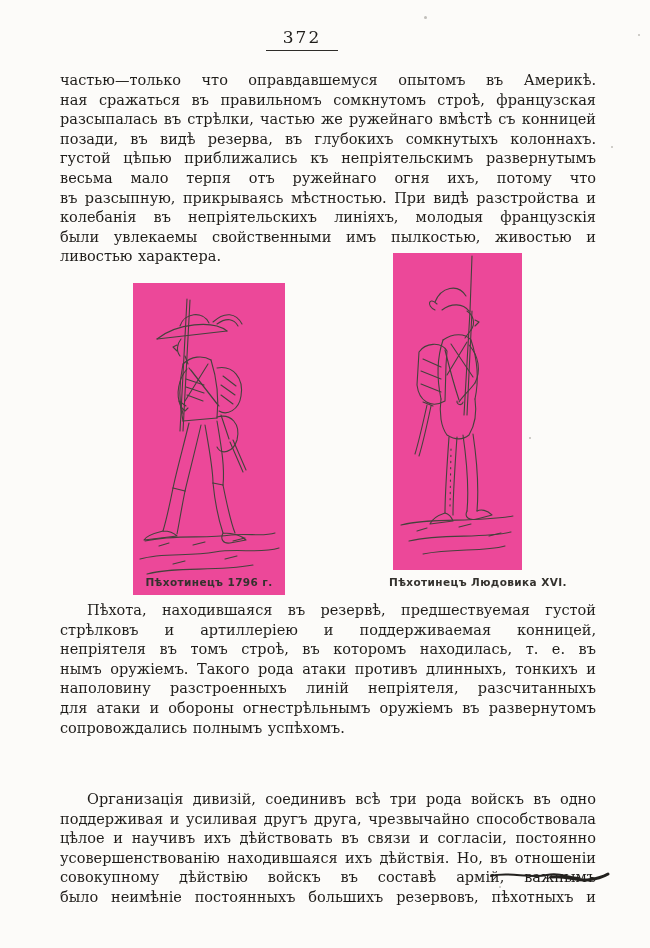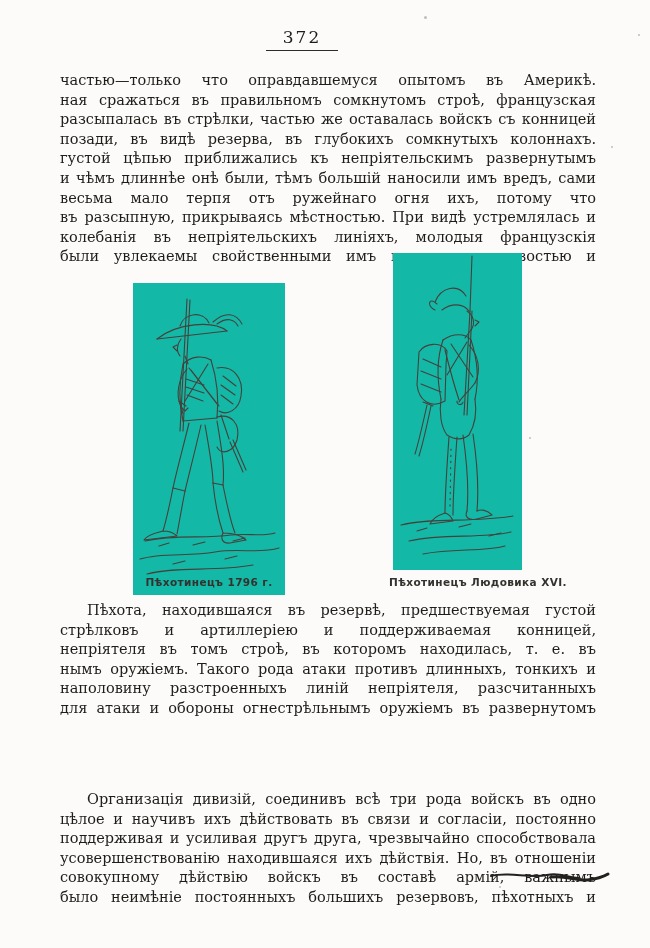--- a/index.html
+++ b/index.html
@@ -10,21 +10,21 @@
   .pagenum{display:inline-block;font-size:17px;letter-spacing:2px;
            padding:0 17px 3px 17px;border-bottom:1.6px solid #2e2c29;}
   
   .para{position:absolute;left:60px;width:536px;}
   #para1{top:71px;} #para2{top:601px;} #para3{top:790px;}
   .tl{height:19.6px;line-height:19.6px;font-size:14.5px;text-align:justify;
       text-align-last:justify;overflow:hidden;white-space:normal;word-spacing:1px;}
   .tl.short{text-align-last:left;}
   .tl.indent{text-indent:27px;}
   
-  .figbox{position:absolute;background:#14b8a6;}
+  .figbox{position:absolute;background:#ec4899;}
   #fig1{left:133px;top:283px;width:152px;height:312px;}
   #fig2{left:393px;top:253px;width:129px;height:317px;}
   .figcap{font-family:"DejaVu Sans",sans-serif;font-weight:bold;font-size:10.5px;
           letter-spacing:0.4px;color:#34322e;white-space:nowrap;}
   .cap-inside{position:absolute;bottom:7px;left:0;width:100%;text-align:center;}
   #cap2{position:absolute;left:389px;top:576px;width:144px;text-align:center;}
   .sketch{position:absolute;left:0;top:0;}
   .sketch path{fill:none;stroke:#45423c;stroke-width:1.1;stroke-linecap:round;stroke-linejoin:round;}
   
   .hand-underline{position:absolute;left:489px;top:869px;width:122px;height:14px;}
@@ -37,28 +37,28 @@
 
 <div class="page">
 
   <div class="pagenum-wrap">
     <span class="pagenum">372</span>
   </div>
 
   <div class="para" id="para1">
     <div class="tl">частью—только что оправдавшемуся опытомъ въ Америкѣ. Неспособ-</div>
     <div class="tl">ная сражаться въ правильномъ сомкнутомъ строѣ, французская пѣхота</div>
-    <div class="tl">разсыпалась въ стрѣлки, частью же оставалась войскъ съ конницей</div>
+    <div class="tl">разсыпалась въ стрѣлки, частью же ружейнаго вмѣстѣ съ конницей</div>
     <div class="tl">позади, въ видѣ резерва, въ глубокихъ сомкнутыхъ колоннахъ. Стрѣлки</div>
     <div class="tl">густой цѣпью приближались къ непріятельскимъ развернутымъ линіямъ,</div>
-    <div class="tl">и чѣмъ длиннѣе онѣ были, тѣмъ большій наносили имъ вредъ, сами</div>
     <div class="tl">весьма мало терпя отъ ружейнаго огня ихъ, потому что дѣйствовали</div>
-    <div class="tl">въ разсыпную, прикрываясь мѣстностью. При видѣ устремлялась и</div>
+    <div class="tl">въ разсыпную, прикрываясь мѣстностью. При видѣ разстройства и</div>
     <div class="tl">колебанія въ непріятельскихъ линіяхъ, молодыя французскія войска</div>
     <div class="tl">были увлекаемы свойственными имъ пылкостью, живостью и нетерпѣ-</div>
+    <div class="tl short">ливостью характера.</div>
   </div>
 
   <div class="figbox" id="fig1">
     <svg class="sketch" width="152" height="312" viewBox="0 0 152 312">
 
       <path d="M54,16 L47,148"></path>
       <path d="M57,17 L50,148" stroke-width="0.7"></path>
       <path d="M46,118 l7,5 m-5,-1 l2,9" stroke-width="0.8"></path>
 
       <path d="M24,56 C44,40 80,37 94,48"></path>
@@ -154,26 +154,27 @@
   </div>
   <div class="figcap" id="cap2">Пѣхотинецъ Людовика XVI.</div>
 
   <div class="para" id="para2">
     <div class="tl indent">Пѣхота, находившаяся въ резервѣ, предшествуемая густой цѣпью</div>
     <div class="tl">стрѣлковъ и артиллеріею и поддерживаемая конницей, устремлялась на</div>
     <div class="tl">непріятеля въ томъ строѣ, въ которомъ находилась, т. е. въ глубокихъ</div>
     <div class="tl">нымъ оружіемъ. Такого рода атаки противъ длинныхъ, тонкихъ и уже</div>
     <div class="tl">наполовину разстроенныхъ линій непріятеля, разсчитанныхъ только</div>
     <div class="tl">для атаки и обороны огнестрѣльнымъ оружіемъ въ развернутомъ строѣ,</div>
+    <div class="tl short">сопровождались полнымъ успѣхомъ.</div>
   </div>
 
   <div class="para" id="para3">
     <div class="tl indent">Организація дивизій, соединивъ всѣ три рода войскъ въ одно</div>
+    <div class="tl">поддерживая и усиливая другъ друга, чрезвычайно способствовала</div>
     <div class="tl">цѣлое и научивъ ихъ дѣйствовать въ связи и согласіи, постоянно</div>
-    <div class="tl">поддерживая и усиливая другъ друга, чрезвычайно способствовала</div>
     <div class="tl">усовершенствованію находившаяся ихъ дѣйствія. Но, въ отношеніи къ</div>
     <div class="tl">совокупному дѣйствію войскъ въ составѣ армій, важнымъ недостаткомъ</div>
     <div class="tl">было неимѣніе постоянныхъ большихъ резервовъ, пѣхотныхъ и особенно</div>
   </div>
 
   <svg class="hand-underline" viewBox="0 0 122 14">
     <path d="M2,7 C20,2 40,10 58,6 C72,3 78,9 90,9" stroke-width="2.1"></path>
     <path d="M62,8 C78,6 84,12 98,11 C107,10 114,8 119,5" stroke-width="3"></path>
   </svg>
 

